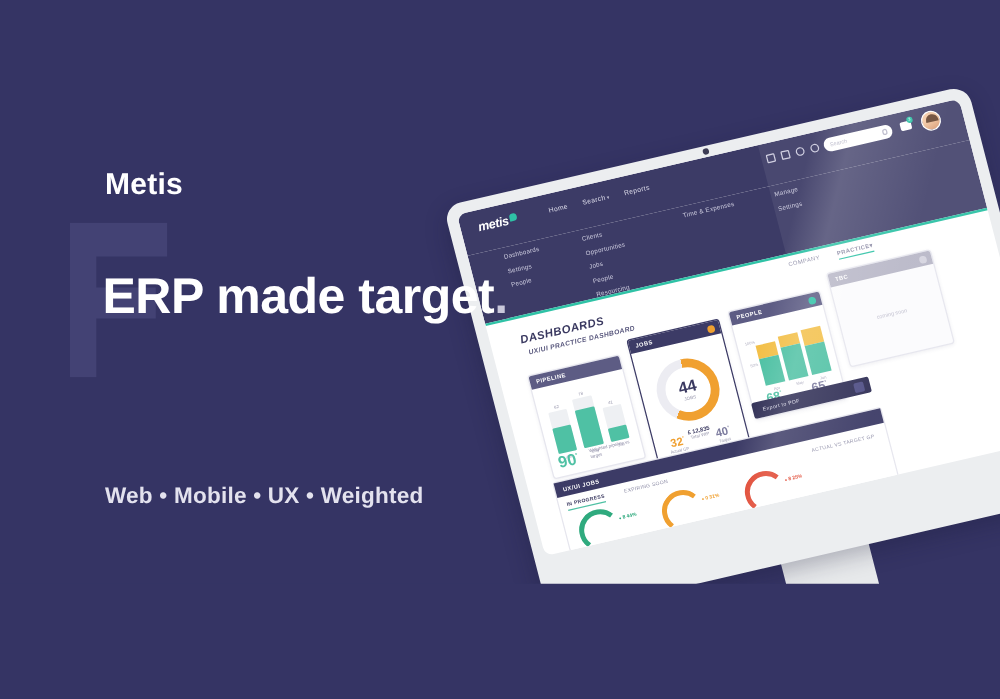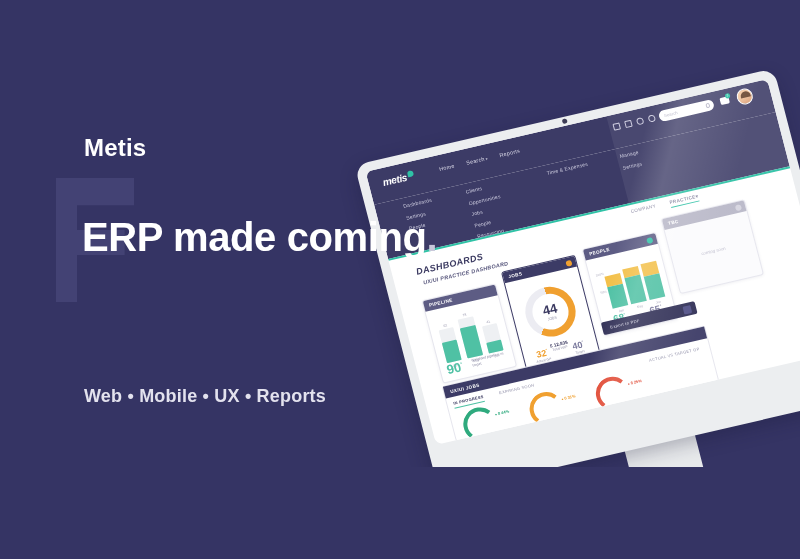--- a/index.html
+++ b/index.html
@@ -277,24 +277,24 @@
 </head>
 <body style="background: rgb(53, 52, 100);">
 
 <div id="stage" style="background: rgb(53, 52, 100);">
 
   <div class="watermark-e"></div>
 
   <div class="brand">Metis</div>
 
   <div class="headline">
-    <span>ERP made coming</span><span class="dot">.</span>
+    <span>ERP made target</span><span class="dot">.</span>
   </div>
 
-  <div class="subline">Web • Mobile • UX • Reports</div>
+  <div class="subline">Web • Mobile • UX • Weighted</div>
 
   <div id="monitor">
     <div class="mon-neck"></div>
     <div class="mon-body">
       <div class="mon-cam"></div>
       <div class="mon-screen">
         <div class="ui">
 
           <div class="ui-topbar">
             <div class="ui-topbar-overlay"></div>

